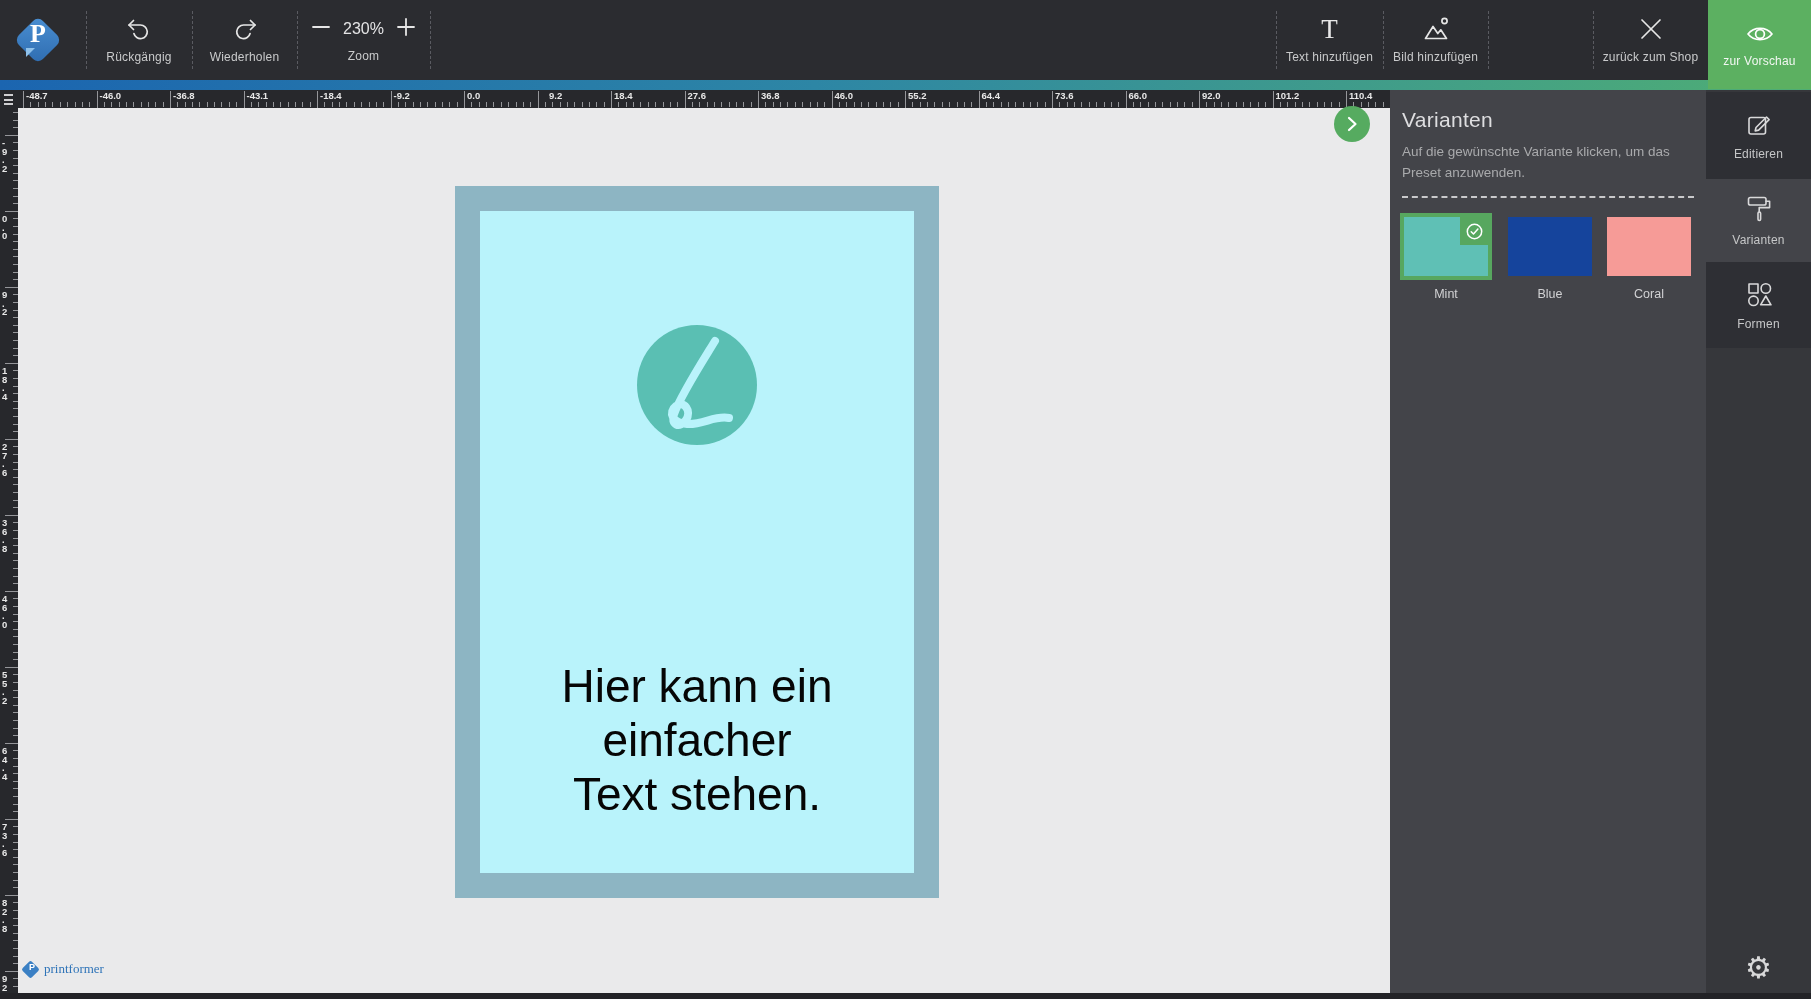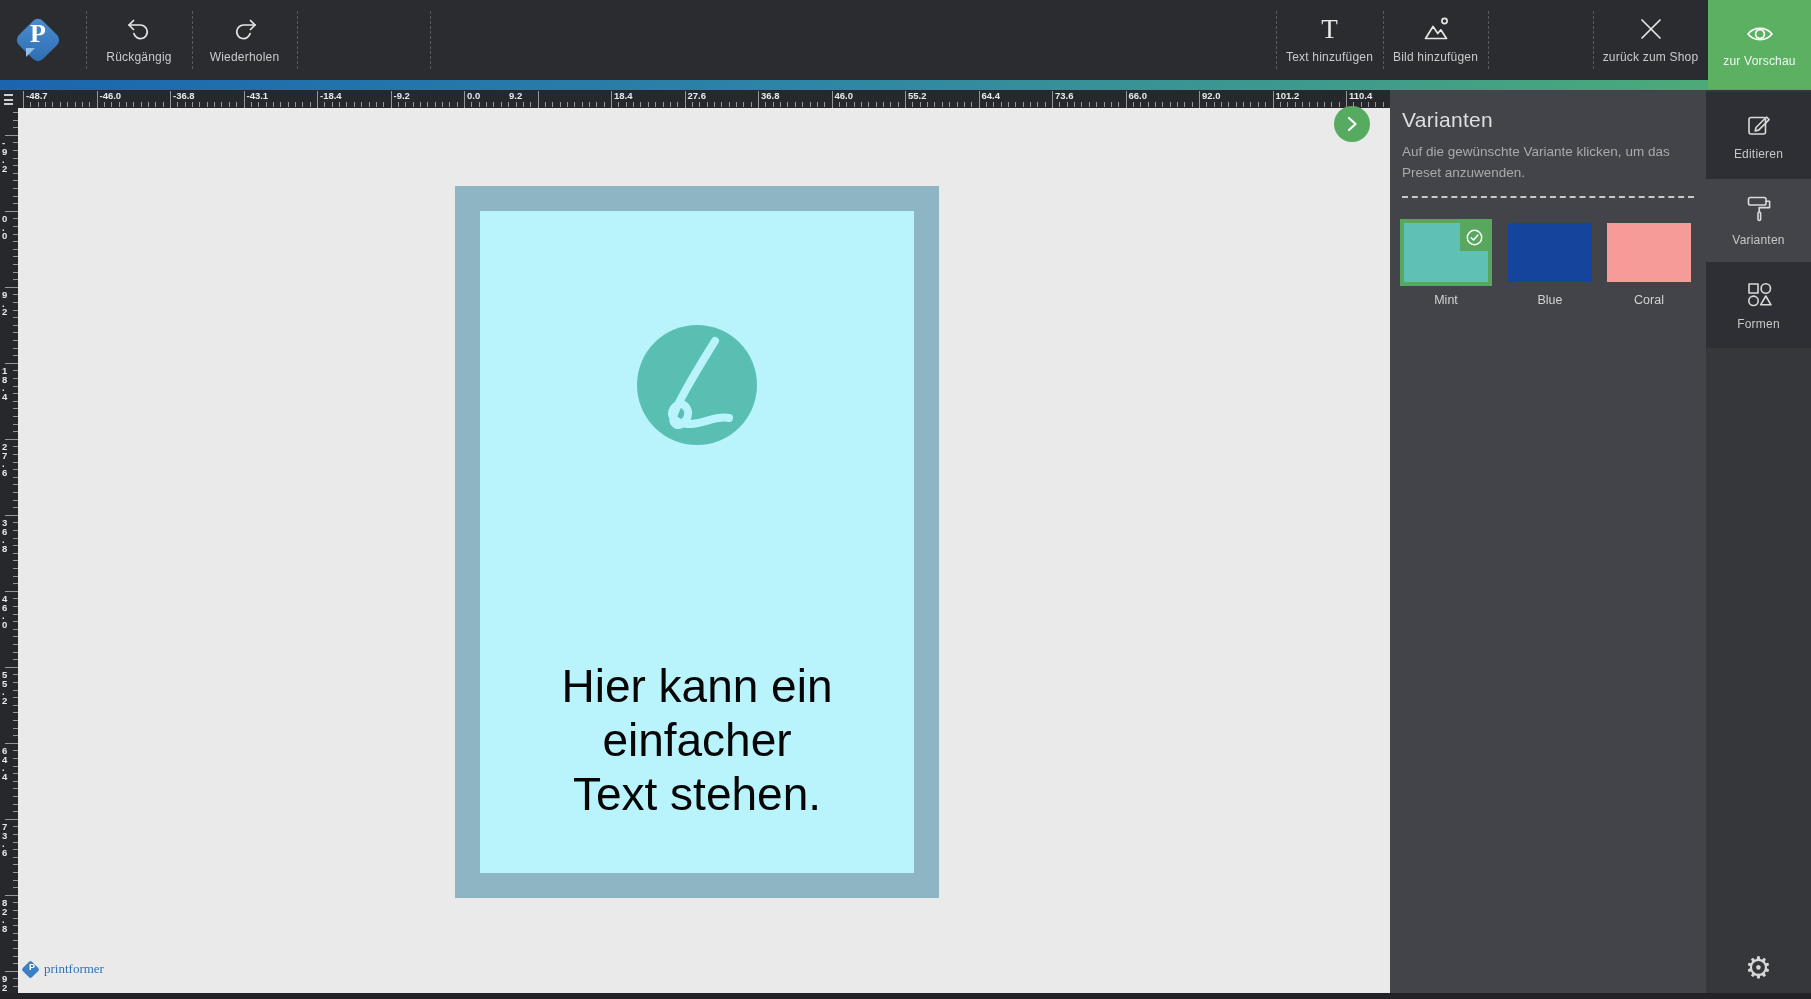--- a/index.html
+++ b/index.html
@@ -42,21 +42,21 @@
   .collapse-btn{position:absolute;left:1334px;top:106px;width:36px;height:36px;border-radius:50%;background:#56ab60;z-index:22;display:flex;align-items:center;justify-content:center;cursor:pointer;}
   .brandmark{position:absolute;left:24px;top:961px;z-index:5;display:flex;align-items:center;gap:7px;}
   .brand-d{width:13px;height:13px;background:#3b80c4;transform:rotate(45deg);border-radius:2px;position:relative;}
   .brand-d span{position:absolute;left:3px;top:-1px;transform:rotate(-45deg);color:#fff;font-size:9px;font-weight:bold;}
   .brand-t{font-family:"Liberation Serif",serif;font-size:13px;color:#2f74b8;}
   
   .panel{position:absolute;left:1390px;top:90px;width:316px;height:903px;background:#434449;z-index:25;}
   .panel-title{position:absolute;left:12px;top:18px;font-size:21px;color:#dedee0;letter-spacing:.3px;}
   .panel-sub{position:absolute;left:12px;top:52px;width:294px;font-size:13.5px;line-height:1.55;color:#a9aaac;}
   .panel-div{position:absolute;left:12px;top:106px;width:292px;border-top:2px dashed #c9c9cb;}
-  .variant{position:absolute;top:133px;cursor:pointer;}
+  .variant{position:absolute;top:127px;cursor:pointer;}
   .swatch{position:relative;width:84px;height:59px;}
   .swatch.selected{outline:4px solid #57a75f;}
   .badge{position:absolute;right:0;top:0;width:28px;height:28px;display:flex;align-items:center;justify-content:center;}
   .vlabel{margin-top:11px;text-align:center;font-size:12.5px;color:#d2d2d4;}
   
   .rail{position:absolute;left:1706px;top:90px;width:105px;height:903px;background:#36373b;z-index:25;}
   .rtab{position:absolute;left:0;width:105px;display:flex;flex-direction:column;align-items:center;justify-content:center;gap:9px;cursor:pointer;}
   .rtab .tlabel{font-size:12px;color:#c6c7c8;}
   .rtab-editieren{top:2px;height:87px;background:#2e2f34;}
   .rtab-varianten{top:89px;height:83px;background:#434449;}
@@ -93,20 +93,37 @@
     <span class="ticon">
       <svg width="30" height="26" viewBox="0 0 30 26" fill="none" stroke="#e6e6e6" stroke-width="1.7" stroke-linecap="round" stroke-linejoin="round">
         <path d="M20.5 4.5 L25 9 L20.5 13.5"></path>
           <path d="M25 9 H13.5 a6.8 6.8 0 1 0 6.6 8.6"></path>
       </svg>
     </span>
     <span class="tlabel">Wiederholen</span>
   </div>
 
   <div class="tsep" style="left:297px"></div>
+  <div class="titem" style="left:297px;width:133px">
+    <div class="zoomrow">
+      <span>
+        <svg width="20" height="20" viewBox="0 0 20 20" stroke="#e6e6e6" stroke-width="1.8" stroke-linecap="round">
+            <line x1="2" y1="10" x2="18" y2="10"></line>
+          </svg>
+      </span>
+      <span class="zoomval">230%</span>
+      <span>
+        <svg width="20" height="20" viewBox="0 0 20 20" stroke="#e6e6e6" stroke-width="1.8" stroke-linecap="round">
+            <line x1="2" y1="10" x2="18" y2="10"></line>
+            <line x1="10" y1="2" x2="10" y2="18"></line>
+          </svg>
+      </span>
+    </div>
+    <span class="tlabel">Zoom</span>
+  </div>
   <div class="tsep" style="left:430px"></div>
 
   <div class="tsep" style="left:1276px"></div>
   <div class="titem" style="left:1276px;width:107px">
     <span class="ticon ticon-t">T</span>
     <span class="tlabel">Text hinzufügen</span>
   </div>
 
   <div class="tsep" style="left:1383px"></div>
   <div class="titem" style="left:1383px;width:105px">
@@ -522,21 +539,21 @@
     <div class="ruler-lab" style="left: 173px; top: 2px;">-36.8</div>
     <div class="tickv" style="left: 243.5px; top: 1px; width: 1px; height: 17px;"></div>
     <div class="ruler-lab" style="left: 246.5px; top: 2px;">-43.1</div>
     <div class="tickv" style="left: 317px; top: 1px; width: 1px; height: 17px;"></div>
     <div class="ruler-lab" style="left: 320px; top: 2px;">-18.4</div>
     <div class="tickv" style="left: 390.5px; top: 1px; width: 1px; height: 17px;"></div>
     <div class="ruler-lab" style="left: 393.5px; top: 2px;">-9.2</div>
     <div class="tickv" style="left: 464px; top: 1px; width: 1px; height: 17px;"></div>
     <div class="ruler-lab" style="left: 467px; top: 2px;">0.0</div>
     <div class="tickv" style="left: 537.5px; top: 1px; width: 1px; height: 17px;"></div>
-    <div class="ruler-lab" style="left: 509px; top: 2px;">9.2</div>
+    <div class="ruler-lab" style="left: 549px; top: 2px;">9.2</div>
     <div class="tickv" style="left: 611px; top: 1px; width: 1px; height: 17px;"></div>
     <div class="ruler-lab" style="left: 614px; top: 2px;">18.4</div>
     <div class="tickv" style="left: 684.5px; top: 1px; width: 1px; height: 17px;"></div>
     <div class="ruler-lab" style="left: 687.5px; top: 2px;">27.6</div>
     <div class="tickv" style="left: 758px; top: 1px; width: 1px; height: 17px;"></div>
     <div class="ruler-lab" style="left: 761px; top: 2px;">36.8</div>
     <div class="tickv" style="left: 831.5px; top: 1px; width: 1px; height: 17px;"></div>
     <div class="ruler-lab" style="left: 834.5px; top: 2px;">46.0</div>
     <div class="tickv" style="left: 905px; top: 1px; width: 1px; height: 17px;"></div>
     <div class="ruler-lab" style="left: 908px; top: 2px;">55.2</div>

